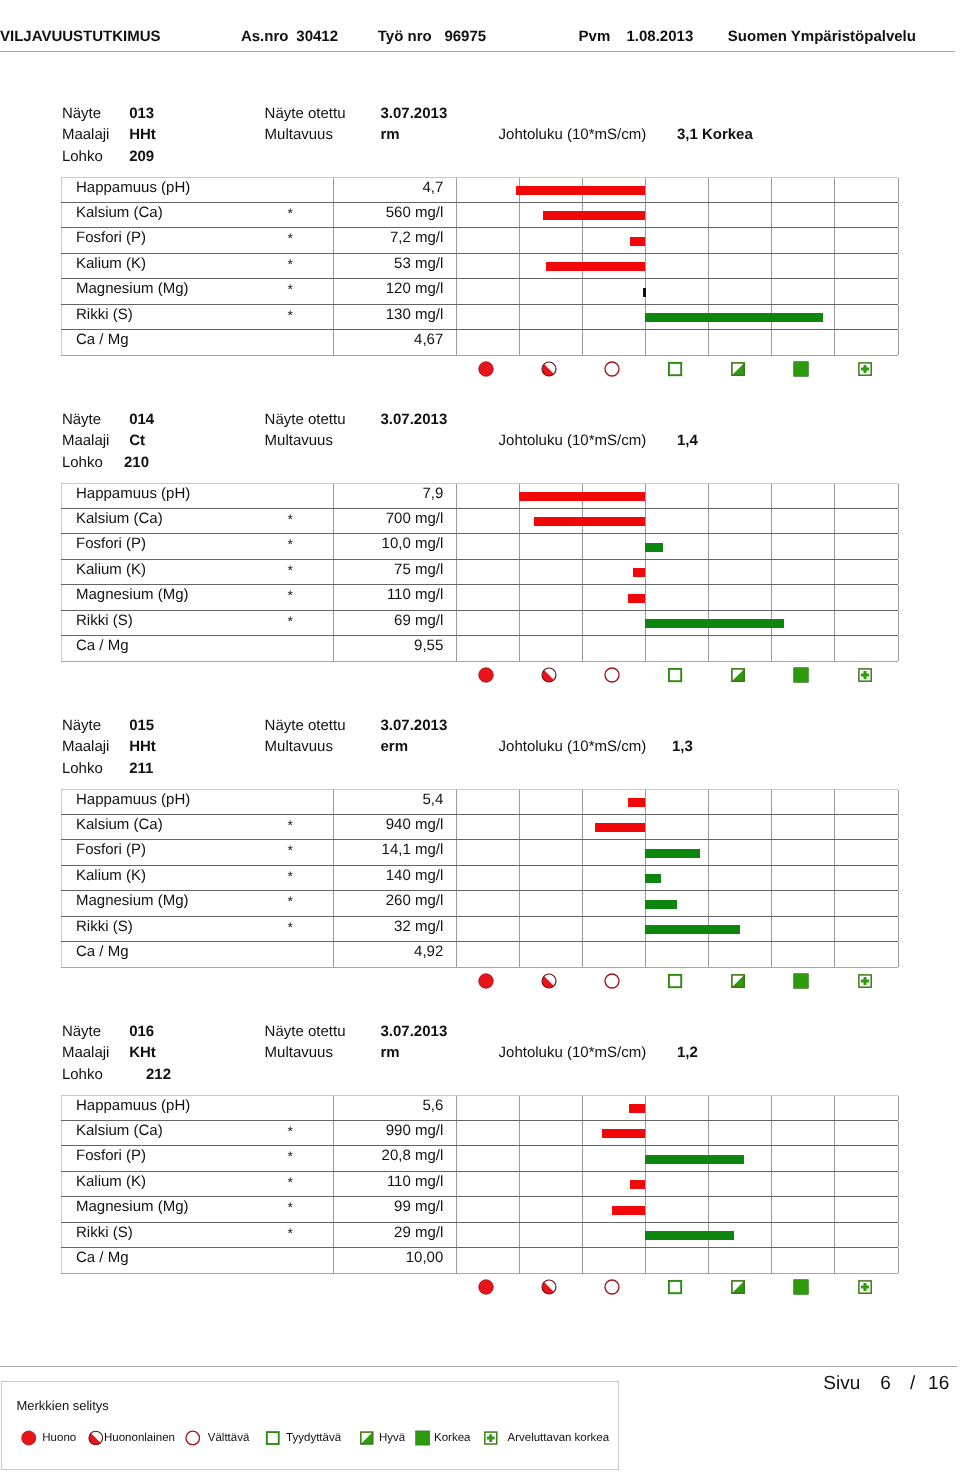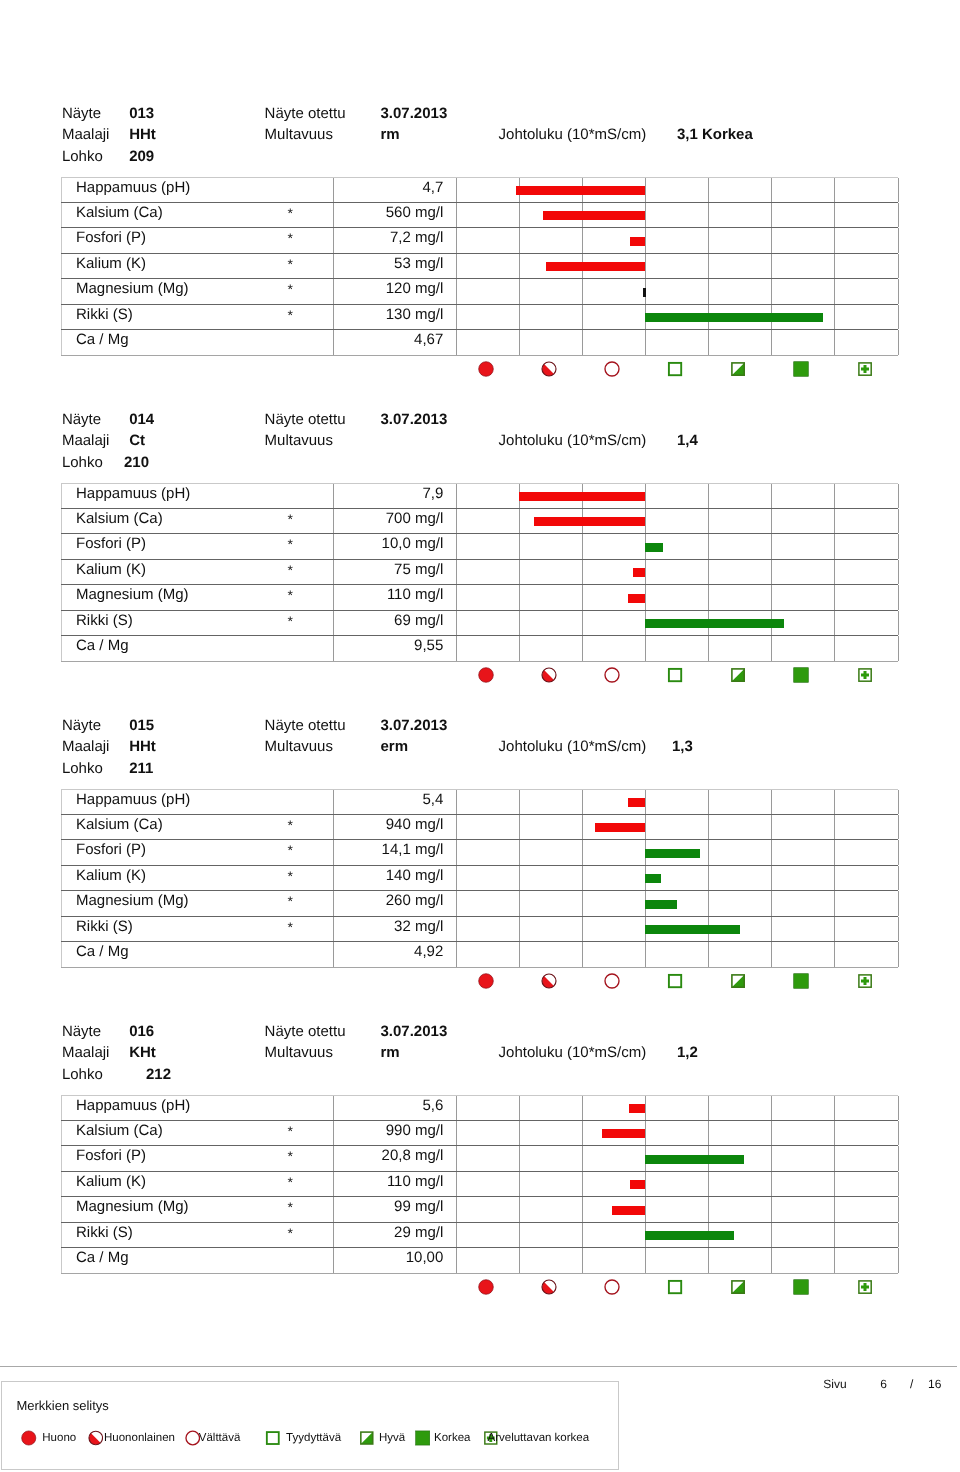--- a/index.html
+++ b/index.html
@@ -47,26 +47,37 @@
 
 
 .foot-rule{position:absolute;left:0;top:1366px;width:957px;height:1px;background:#a8a8a8;}
 .legend-box{position:absolute;left:1px;top:1381px;width:618px;height:89px;
   box-sizing:border-box;border:1px solid #c9c9c9;background:#fff;}
 .legend-title{position:absolute;left:14.4px;top:16.8px;font-size:13px;font-weight:normal;line-height:13px;}
 .legend-items{position:absolute;left:0;top:48px;width:618px;height:20px;}
 .legend-item{position:absolute;top:0;height:22px;white-space:nowrap;}
 .legend-item .lsym{position:absolute;left:0;top:0px;width:15.5px;height:16px;}
 .legend-item .ltxt{position:absolute;top:1.5px;font-size:11.5px;line-height:13px;}
-.pagenum{position:absolute;top:1375px;font-size:12px;line-height:18px;white-space:nowrap;}
+.pagenum{position:absolute;top:1375px;font-size:19px;line-height:18px;white-space:nowrap;}
 </style>
 </head>
 <body>
 
 <div class="page">
+<div class="doc-header">
+  <span class="cell" style="left:0px">VILJAVUUSTUTKIMUS</span>
+  <span class="cell" style="left:240.9px">As.nro</span>
+  <span class="cell" style="left:296.3px">30412</span>
+  <span class="cell" style="left:377.8px">Työ nro</span>
+  <span class="cell" style="left:444.4px">96975</span>
+  <span class="cell" style="left:578.6px">Pvm</span>
+  <span class="cell" style="left:626.5px">1.08.2013</span>
+  <span class="cell" style="left:727.8px">Suomen Ympäristöpalvelu</span>
+  <div class="rule"></div>
+</div>
 
 <div class="block" style="top:111px">
   <div class="meta">
     <span class="" style="left:61.9px;top:-2.8px">Näyte</span>
     <span class="b" style="left:129.2px;top:-2.8px">013</span>
     <span class="" style="left:264.6px;top:-2.8px">Näyte otettu</span>
     <span class="b" style="left:380.5px;top:-2.8px">3.07.2013</span>
     <span class="" style="left:61.9px;top:18.0px">Maalaji</span>
     <span class="b" style="left:129.2px;top:18.0px">HHt</span>
     <span class="" style="left:264.6px;top:18.0px">Multavuus</span>
@@ -836,21 +847,21 @@
               </defs>
               <circle cx="8" cy="8" r="7.0" fill="#E8141A" clip-path="url(#ch30)"></circle>
               <circle cx="8" cy="8" r="7.0" fill="none" stroke="#6B1219" stroke-width="1.15"></circle>
             </svg></span>
           <span class="ltxt" style="left:16.5px">Huononlainen</span>
         </div>
     <div class="legend-item" style="left:182.8px">
           <span class="lsym"><svg viewBox="0 0 16 16" width="100%" height="100%">
               <circle cx="8" cy="8" r="7.0" fill="none" stroke="#A4121C" stroke-width="1.35"></circle>
             </svg></span>
-          <span class="ltxt" style="left:14px">Välttävä</span>
+          <span class="ltxt" style="left:23px">Välttävä</span>
         </div>
     <div class="legend-item" style="left:262.5px">
           <span class="lsym"><svg viewBox="0 0 16 16" width="100%" height="100%">
               <rect x="1.9" y="1.9" width="12.3" height="12.3" fill="none" stroke="#2A8A10" stroke-width="1.9"></rect>
             </svg></span>
           <span class="ltxt" style="left:21.6px">Tyydyttävä</span>
         </div>
     <div class="legend-item" style="left:357.3px">
           <span class="lsym"><svg viewBox="0 0 16 16" width="100%" height="100%">
               <path d="M14.2 1.9 L14.2 14.2 L1.9 14.2 Z" fill="#2E9A0D"></path>
@@ -862,21 +873,21 @@
           <span class="lsym"><svg viewBox="0 0 16 16" width="100%" height="100%">
               <rect x="0.7" y="0.7" width="14.6" height="14.6" fill="#2E9A0D" stroke="#226E10" stroke-width="0.6"></rect>
             </svg></span>
           <span class="ltxt" style="left:19.3px">Korkea</span>
         </div>
     <div class="legend-item" style="left:480.5px">
           <span class="lsym"><svg viewBox="0 0 16 16" width="100%" height="100%">
               <rect x="1.9" y="1.9" width="12.3" height="12.3" fill="none" stroke="#3A7A15" stroke-width="1.5"></rect>
               <path d="M6.5 4.0 h3.0 v2.5 h2.5 v3.0 h-2.5 v2.5 h-3.0 v-2.5 h-2.5 v-3.0 h2.5 Z" fill="#2E9A0D"></path>
             </svg></span>
-          <span class="ltxt" style="left:5px">Arveluttavan korkea</span>
+          <span class="ltxt" style="left:25px">Arveluttavan korkea</span>
         </div>
   </div>
 </div>
 <span class="pagenum" style="left:823.3px">Sivu</span>
 <span class="pagenum" style="left:880.2px">6</span>
 <span class="pagenum" style="left:910px">/</span>
 <span class="pagenum" style="left:928.1px">16</span>
 </div>
 
 </body></html>

